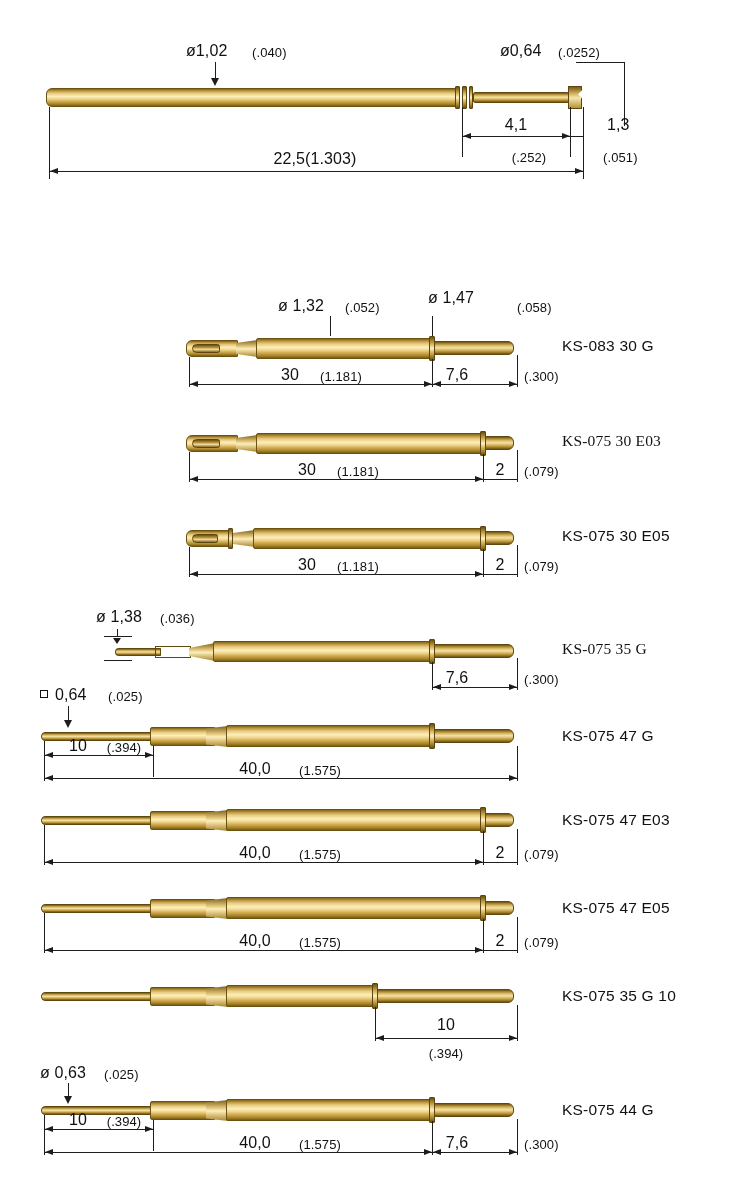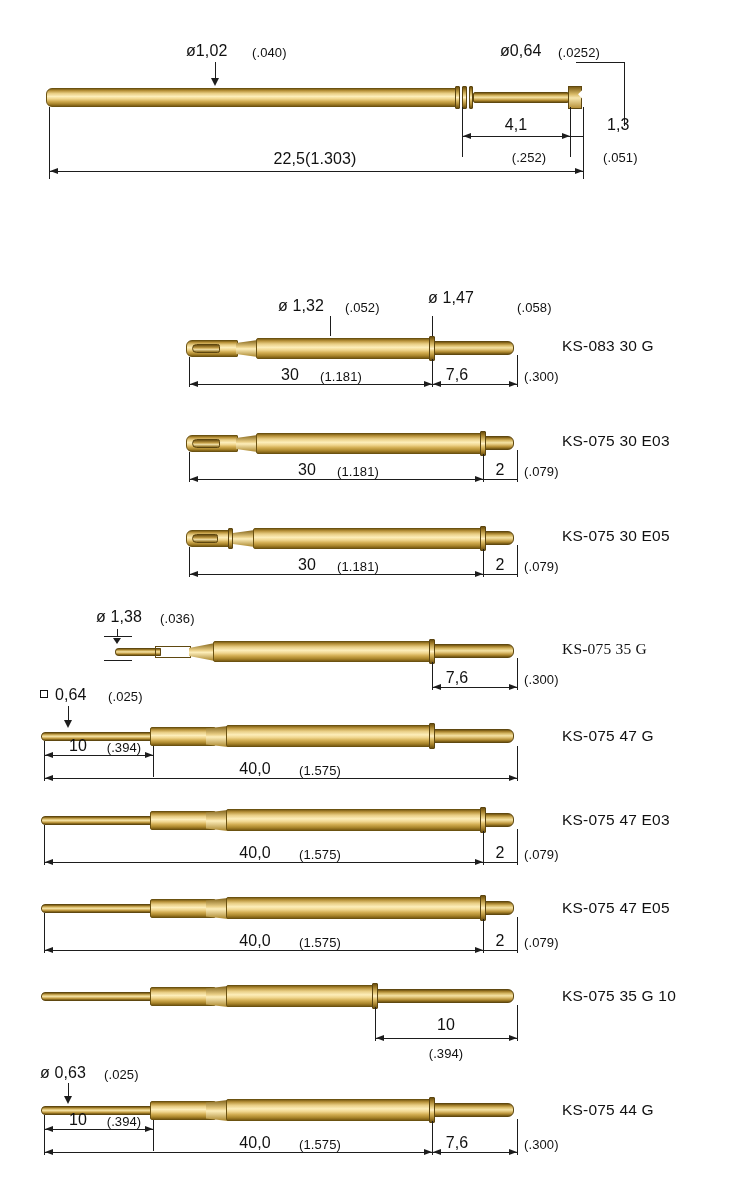--- a/index.html
+++ b/index.html
@@ -242,21 +242,21 @@
     <div class="arrowL" style="left:190px; top:475.5px;"></div>
     <div class="arrowR" style="left:475px; top:475.5px;"></div>
     <div class="lbl big ctr" style="left:307px; top:461px;">30</div>
     <div class="lbl small ctr" style="left:358px; top:464px;">(1.181)</div>
 
     <div class="vtick" style="left:517px; top:450px; height:32px;"></div>
     <div class="dimline" style="left:483px; top:479px; width:34px;"></div>
     <div class="lbl big ctr" style="left:500px; top:461px;">2</div>
     <div class="lbl small" style="left:524px; top:464px;">(.079)</div>
 
-    <div class="lbl part" style="left:562px; top:432px;">KS-075 30 E03</div>
+    <div class="lbl part" style="left:562px; top:432px;font-family:Liberation Serif, serif;">KS-075 30 E03</div>
   </div>
 
   <div>
     <div class="probe gold cap-left" style="left:186px; top:530px; width:44px; height:17px;"></div>
     <div style="position:absolute; left:192px; top:534px; width:26px; height:9px;
                 background:linear-gradient(to bottom,#6b4e10,#caa44c 45%,#f4e4ae 60%,#8a6a1c);
                 border-radius:6px 3px 3px 6px; border:1px solid #5d460f;"></div>
     <div class="ring" style="left:228px; top:528px; width:5px; height:21px;"></div>
     <div style="position:absolute; left:233px; top:530px; width:22px; height:17px;
                 background:linear-gradient(to bottom,#7f6118,#e8cd84 40%,#fdeeba 52%,#a9852b);

